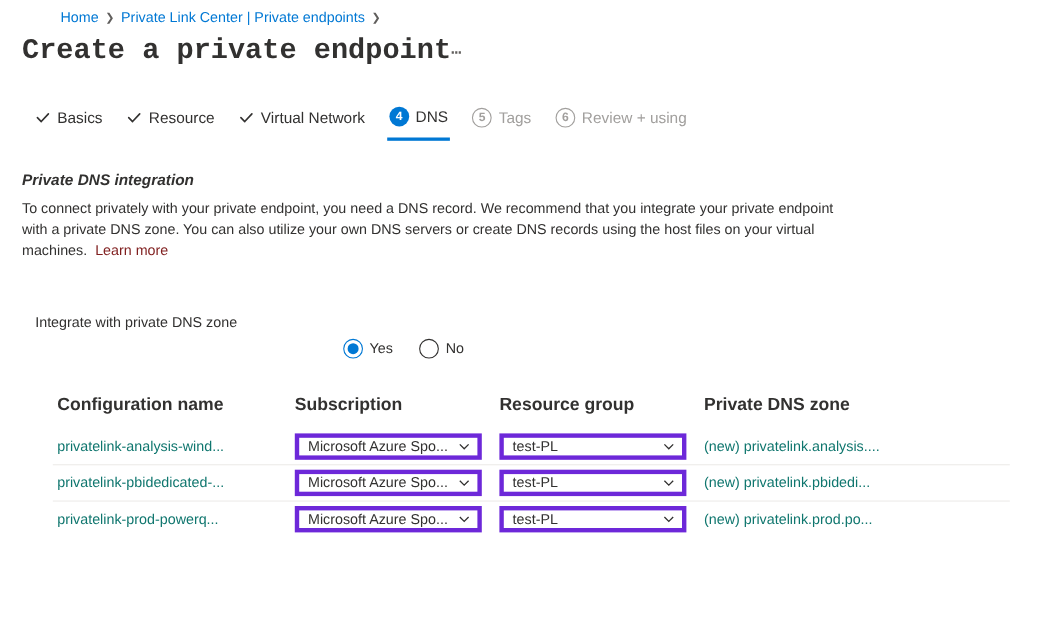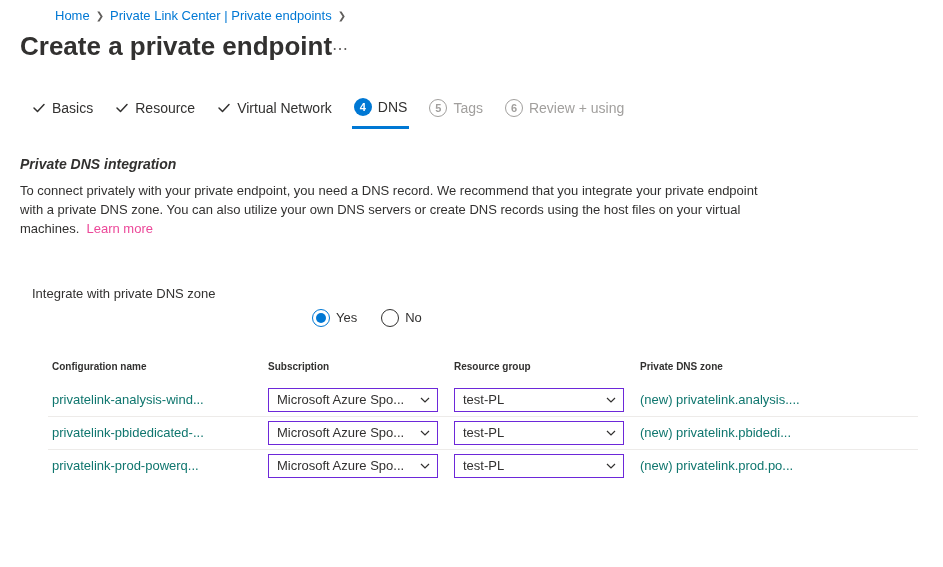--- a/index.html
+++ b/index.html
@@ -23,20 +23,21 @@
       margin-left: 35px;
     }
     .breadcrumb-link { color: #0078d4; cursor: pointer; }
     .breadcrumb-sep { color: #605e5c; font-size: 10px; }
 
     
     .title-row {
       display: flex;
       align-items: center;
       padding: 4px 20px 28px 20px;
+      font-family: Liberation Mono, monospace;
     }
     .page-title {
       font-size: 26px;
       font-weight: 600;
       color: #323130;
     }
     .more-btn {
       color: #605e5c;
       cursor: pointer;
       font-size: 16px;
@@ -96,21 +97,21 @@
       margin-bottom: 10px;
       font-style: italic;
     }
     .section-desc {
       font-size: 13px;
       color: #323130;
       line-height: 1.45;
       max-width: 740px;
       margin-bottom: 6px;
     }
-    .learn-more { color: #ec4899; cursor: pointer; }
+    .learn-more { color: #7f1d1d; cursor: pointer; }
 
     
     .field-row {
       display: flex;
       align-items: center;
       margin-top: 22px;
       margin-bottom: 26px;
     }
     .field-label {
       width: 280px;
@@ -144,21 +145,21 @@
     .table {
       margin-left: 28px;
       width: 870px;
     }
     .thead {
       display: grid;
       grid-template-columns: 200px 170px 170px 1fr;
       gap: 16px;
       padding: 8px 4px 12px 4px;
       font-weight: 600;
-      font-size: 10px;
+      font-size: 16px;
       color: #323130;
     }
     .trow {
       display: grid;
       grid-template-columns: 200px 170px 170px 1fr;
       gap: 16px;
       align-items: center;
       padding: 4px 4px;
       font-size: 13px;
     }
@@ -170,21 +171,21 @@
       color: #0f766e;
     }
     .cell-cfg {
       padding-top: 3px;
       padding-bottom: 3px;
     }
     .dropdown {
       display: flex;
       align-items: center;
       justify-content: space-between;
-      border: 1px solid #6d28d9;
+      border: 4px solid #6d28d9;
       height: 24px;
       padding: 0 6px 0 8px;
       background: #fff;
       cursor: pointer;
       font-size: 13px;
       color: #323130;
     }
     .dropdown-value {
       white-space: nowrap;
       overflow: hidden;

